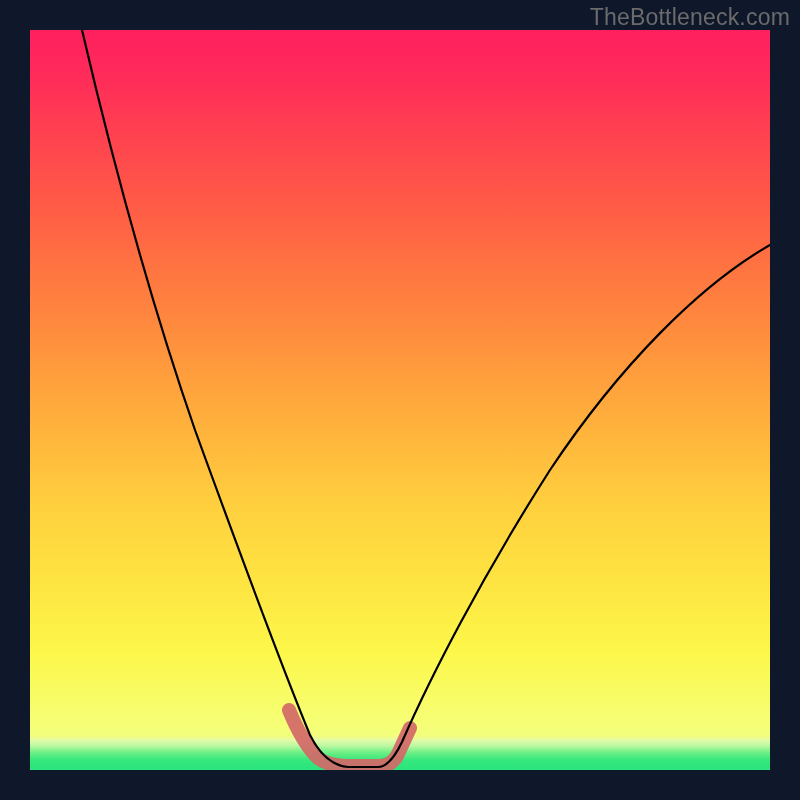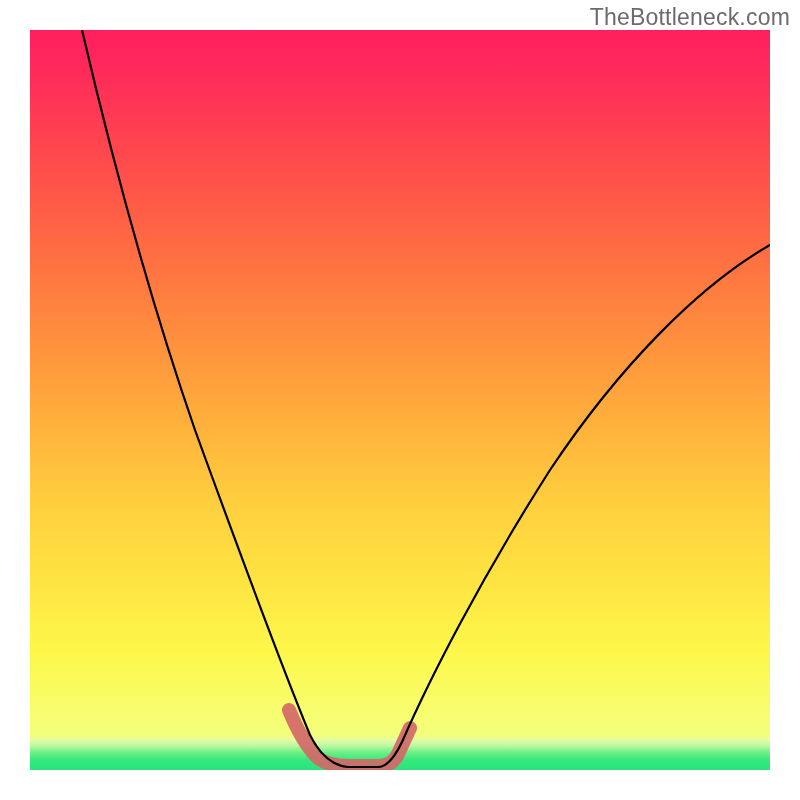--- a/index.html
+++ b/index.html
@@ -8,21 +8,21 @@
     width: 800px;
     height: 800px;
     background: #000;
     overflow: hidden;
     font-family: Arial, Helvetica, sans-serif;
   }
   .frame {
     position: relative;
     width: 800px;
     height: 800px;
-    background: #ffffff;
+    background: #0f172a;
   }
   .watermark {
     position: absolute;
     top: 4px;
     right: 10px;
     color: #6b6b6b;
     font-size: 23px;
     font-weight: 400;
     letter-spacing: 0.2px;
     z-index: 20;

